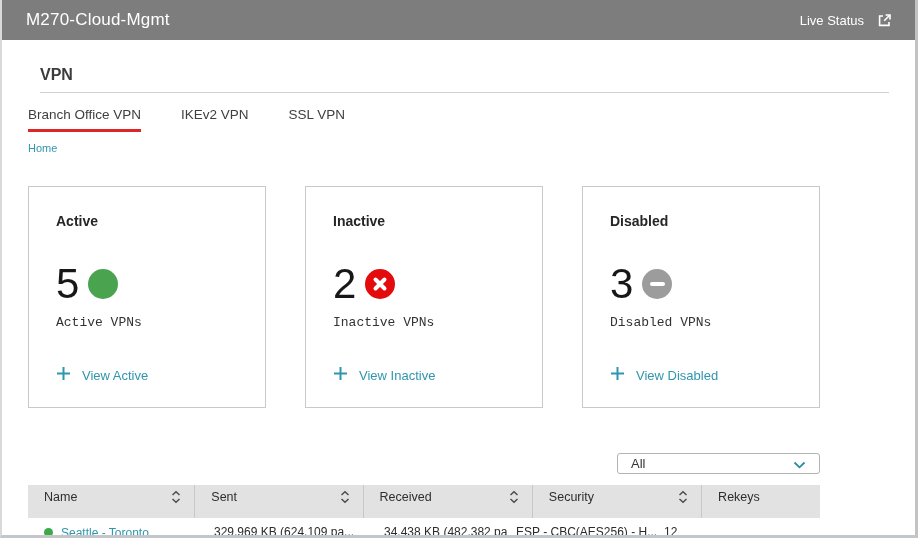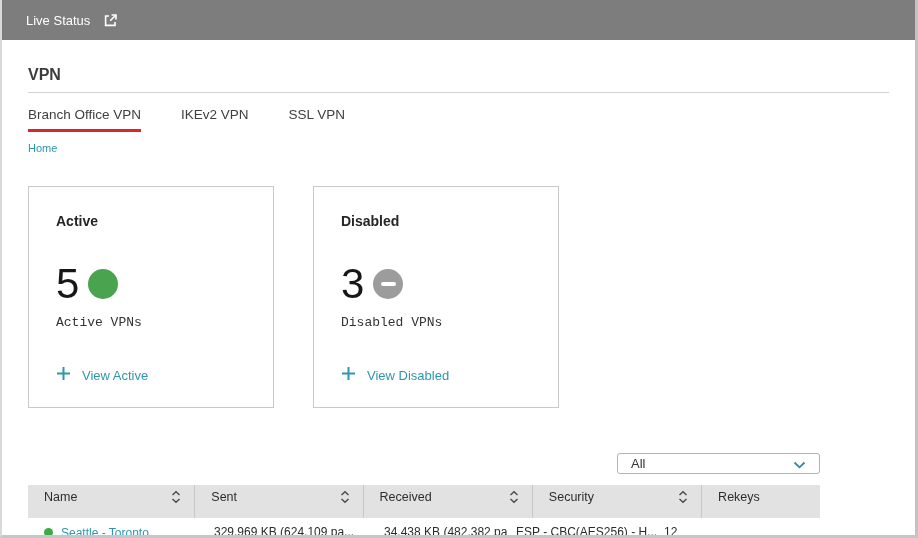--- a/index.html
+++ b/index.html
@@ -24,21 +24,21 @@
   }
   .topbar-title { color: #ffffff; font-size: 17px; letter-spacing: 0.2px; }
   .topbar-right { display: flex; align-items: center; gap: 12px; cursor: pointer; justify-content: flex-end; }
   .live-status-label { color: #ffffff; font-size: 13px; }
   .ext-icon { display: inline-flex; }
 
   
   .content { padding: 0 26px; }
   .page-heading {
     margin-top: 26px; font-size: 16px; font-weight: 600; color: #3c3c3c;
-    padding-bottom: 8px; border-bottom: 1px solid #d2d2d2;
+    padding-bottom: 8px; border-bottom: 1px solid #d2d2d2; margin-left: 12px;
   }
   .tabs { display: flex; gap: 40px; margin-top: 14px; }
   .tab {
     font-size: 13.5px; color: #3f3f3f; text-decoration: none;
     padding-bottom: 7px; border-bottom: 3px solid transparent; cursor: pointer;
   }
   .tab.active { border-bottom-color: #dd2726; }
   .breadcrumb-row { margin-top: 6px; }
   .breadcrumb { font-size: 11px; color: #2f96ad; text-decoration: none; cursor: pointer; margin-top: 41px; }
 
@@ -93,20 +93,21 @@
   .td-3 { width: 148px; padding-left: 8px; } .td-4 { flex: 1; padding-left: 8px; }
   .row-dot { width: 9px; height: 9px; border-radius: 50%; background: #3daa4a; margin-top: 2px; flex: none; }
   .row-name { color: #2f96ad; text-decoration: none; cursor: pointer; }
 </style>
 </head>
 <body>
 
 <div class="viewport">
 
   <div class="topbar">
+    <span class="topbar-title">M270-Cloud-Mgmt</span>
     <div class="topbar-right">
       <span class="live-status-label">Live Status</span>
       <span class="ext-icon">
         <svg width="17" height="17" viewBox="0 0 17 17" fill="none">
           <path d="M7 4H3.6V13.4H13V10" stroke="#ffffff" stroke-width="1.6"></path>
           <path d="M9.6 3H14V7.4" stroke="#ffffff" stroke-width="1.6"></path>
           <path d="M13.7 3.3L8.2 8.8" stroke="#ffffff" stroke-width="1.6"></path>
         </svg>
       </span>
     </div>
@@ -140,20 +141,40 @@
           <div class="card-link">
             <span>
               <svg width="15" height="15" viewBox="0 0 15 15">
                   <path d="M7.5 1V14M1 7.5H14" stroke="#2f96ad" stroke-width="2"></path>
                 </svg>
             </span>
             <span class="card-link-text">View Active</span>
           </div>
         </div>
 
+        <div class="card">
+          <div class="card-title">Inactive</div>
+          <div class="count-row">
+            <span class="count">2</span>
+            <span class="status-circle red">
+              <svg width="16" height="16" viewBox="0 0 16 16">
+                  <path d="M3.5 3.5L12.5 12.5M12.5 3.5L3.5 12.5" stroke="#ffffff" stroke-width="4" stroke-linecap="round"></path>
+                </svg>
+            </span>
+          </div>
+          <div class="card-label">Inactive VPNs</div>
+          <div class="card-link">
+            <span>
+              <svg width="15" height="15" viewBox="0 0 15 15">
+                  <path d="M7.5 1V14M1 7.5H14" stroke="#2f96ad" stroke-width="2"></path>
+                </svg>
+            </span>
+            <span class="card-link-text">View Inactive</span>
+          </div>
+        </div>
 
         <div class="card">
           <div class="card-title">Disabled</div>
           <div class="count-row">
             <span class="count">3</span>
             <span class="status-circle gray">
               <span class="minus-bar"></span>
             </span>
           </div>
           <div class="card-label">Disabled VPNs</div>

